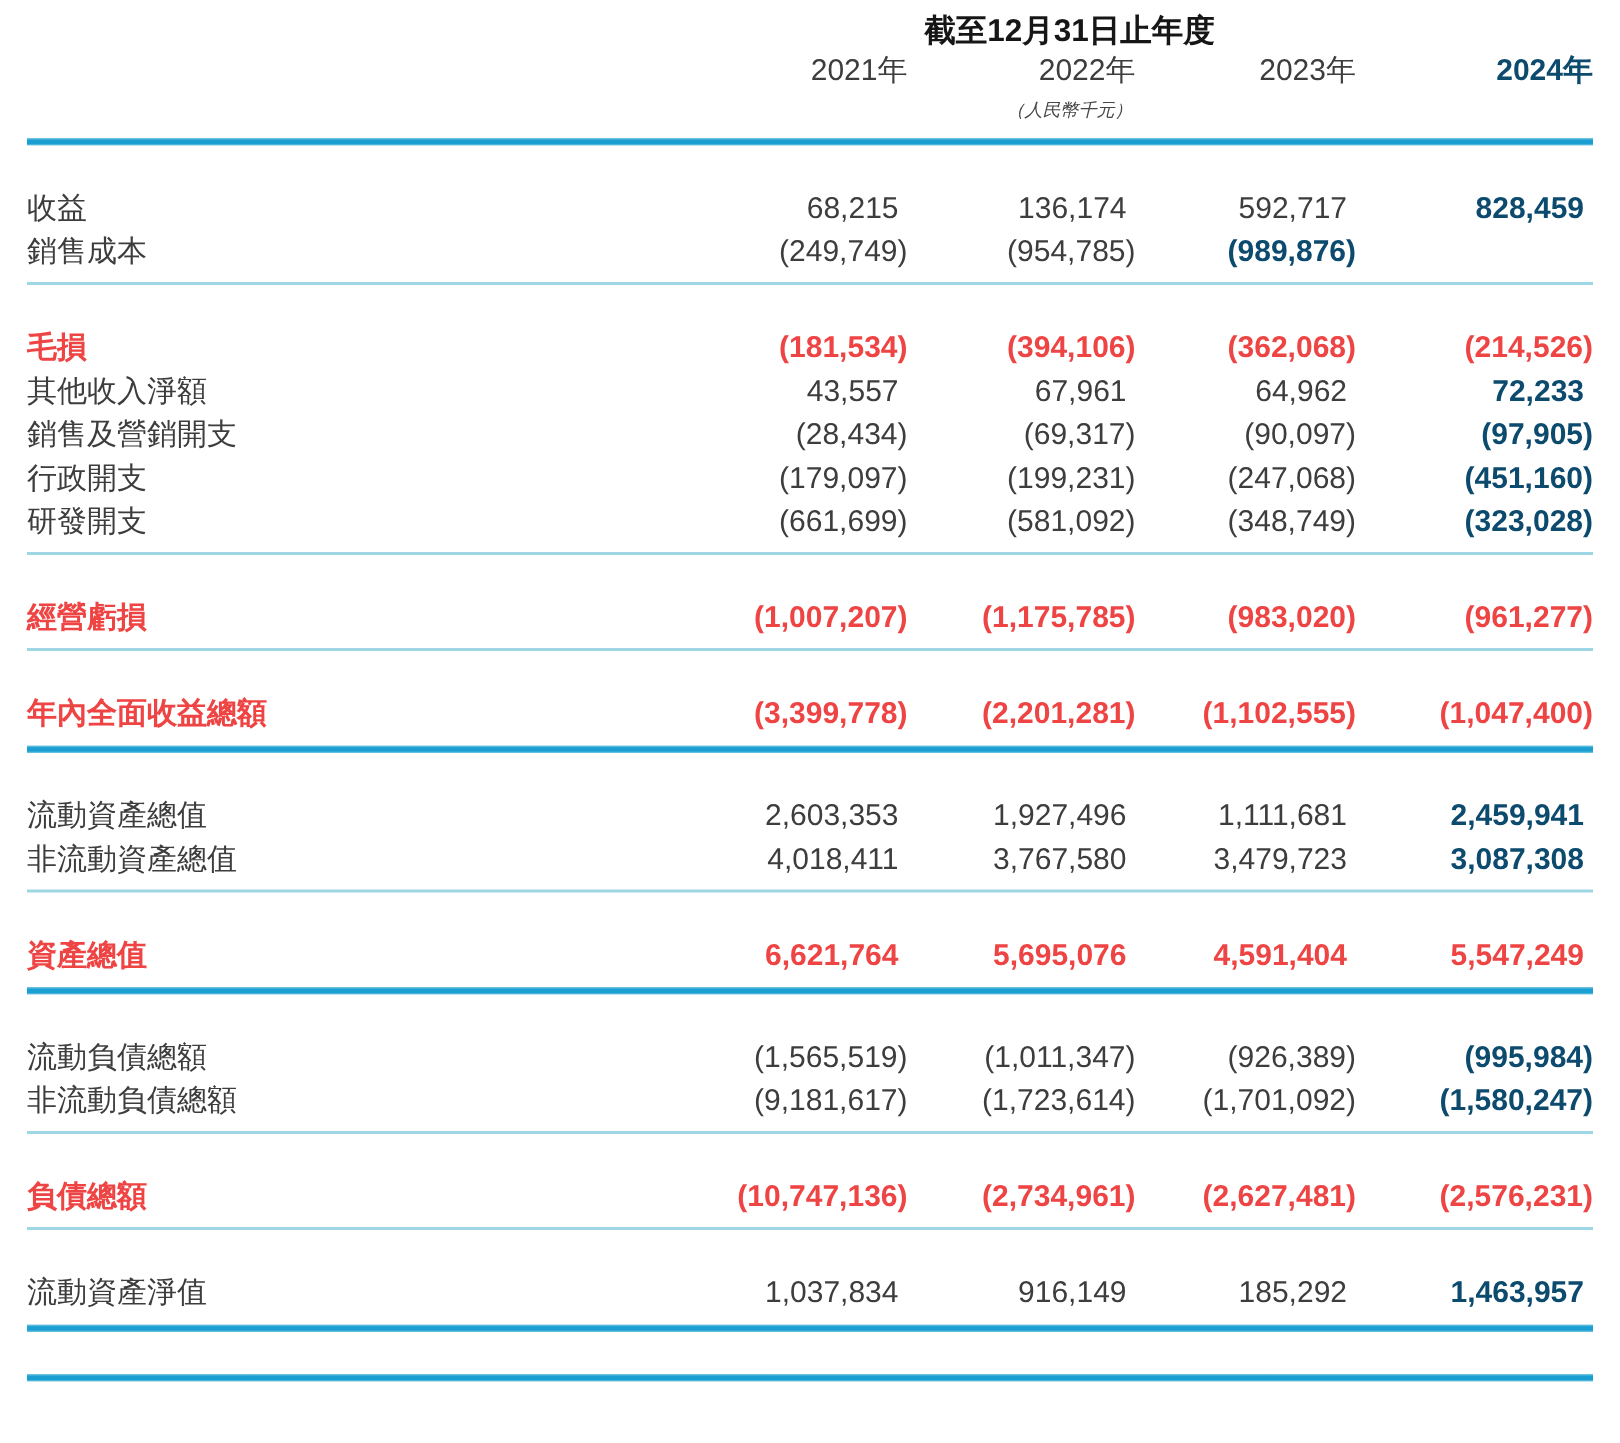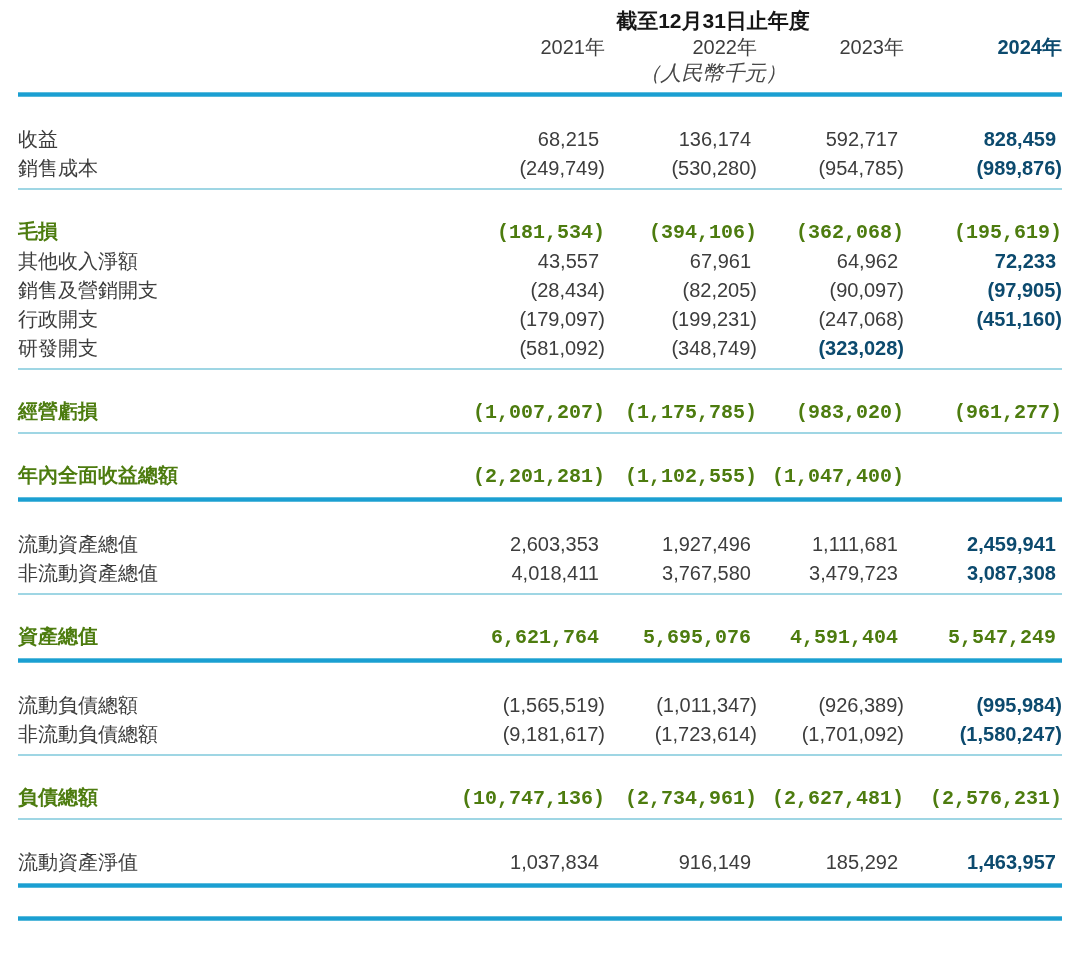--- a/index.html
+++ b/index.html
@@ -14,37 +14,37 @@
   .grid{
     display:grid;
     grid-template-columns:420px 167px 152px 147px 158px;
     align-items:baseline;
   }
   .row{line-height:29px;font-size:20px;}
   .label-cell{text-align:left;white-space:nowrap;}
   .num{text-align:right;padding-right:6px;white-space:nowrap;font-size:20px;}
   .num.paren{padding-right:0;}
   .col4{font-weight:bold;color:#0c4a6e;}
-  .row.boldrow .label-cell,.row.boldrow .num{font-weight:bold;color:#4d7c0f;font-family:Liberation Mono, monospace;}
+  .row.boldrow .label-cell,.row.boldrow .num{font-weight:bold;color:#ef4444;}
   .rule{height:2px;background:var(--thin);margin:5px 0 28px 0;}
   .rule.thick{
     height:5px;
     background:linear-gradient(to bottom,#7fcbe2 0%,var(--thick) 30%,var(--thick) 75%,#7fcbe2 100%);
     margin:6px 0 28px 0;
   }
   .rule.last{margin-bottom:0;}
   .center-row{position:relative;height:26px;line-height:26px;}
   .center-row > span{
     position:absolute;left:695px;transform:translateX(-50%);
     white-space:nowrap;display:inline-block;
   }
   .title-row{font-weight:bold;font-size:21px;color:#161616;}
   .year-row{height:26px;line-height:26px;}
   .year-row .num{padding-right:0;}
-  .note-row{font-style:italic;font-size:21px;color:#474747;}
+  .note-row{font-style:italic;font-size:12px;color:#474747;}
 </style>
 </head>
 <body style="--thick: #1b9fd2; --thin: #9fd6e4;">
 
 <main>
   <header>
     <div class="center-row title-row">
       <span>截至12月31日止年度</span>
     </div>
     <div class="grid year-row">
@@ -64,70 +64,71 @@
       <div class="grid row">
         <div class="label-cell">收益</div>
         <div class="num">68,215</div>
         <div class="num">136,174</div>
         <div class="num">592,717</div>
         <div class="num col4">828,459</div>
       </div>
       <div class="grid row">
         <div class="label-cell">銷售成本</div>
         <div class="num paren">(249,749)</div>
-        <div class="num paren">(530,280)</div>
         <div class="num paren">(954,785)</div>
         <div class="num paren col4">(989,876)</div>
       </div>
       <div class="rule"></div>
       <div class="grid row boldrow">
         <div class="label-cell">毛損</div>
         <div class="num paren">(181,534)</div>
         <div class="num paren">(394,106)</div>
         <div class="num paren">(362,068)</div>
-        <div class="num paren col4">(195,619)</div>
+        <div class="num paren col4">(214,526)</div>
       </div>
       <div class="grid row">
         <div class="label-cell">其他收入淨額</div>
         <div class="num">43,557</div>
         <div class="num">67,961</div>
         <div class="num">64,962</div>
         <div class="num col4">72,233</div>
       </div>
       <div class="grid row">
         <div class="label-cell">銷售及營銷開支</div>
         <div class="num paren">(28,434)</div>
-        <div class="num paren">(82,205)</div>
+        <div class="num paren">(69,317)</div>
         <div class="num paren">(90,097)</div>
         <div class="num paren col4">(97,905)</div>
       </div>
       <div class="grid row">
         <div class="label-cell">行政開支</div>
         <div class="num paren">(179,097)</div>
         <div class="num paren">(199,231)</div>
         <div class="num paren">(247,068)</div>
         <div class="num paren col4">(451,160)</div>
       </div>
       <div class="grid row">
         <div class="label-cell">研發開支</div>
+        <div class="num paren">(661,699)</div>
         <div class="num paren">(581,092)</div>
         <div class="num paren">(348,749)</div>
         <div class="num paren col4">(323,028)</div>
       </div>
       <div class="rule"></div>
       <div class="grid row boldrow">
         <div class="label-cell">經營虧損</div>
         <div class="num paren">(1,007,207)</div>
         <div class="num paren">(1,175,785)</div>
         <div class="num paren">(983,020)</div>
         <div class="num paren col4">(961,277)</div>
       </div>
       <div class="rule"></div>
       <div class="grid row boldrow">
         <div class="label-cell">年內全面收益總額</div>
+        <div class="num paren">(3,399,778)</div>
         <div class="num paren">(2,201,281)</div>
         <div class="num paren">(1,102,555)</div>
         <div class="num paren col4">(1,047,400)</div>
       </div>
       <div class="rule thick"></div>
       <div class="grid row">
         <div class="label-cell">流動資產總值</div>
         <div class="num">2,603,353</div>
         <div class="num">1,927,496</div>
         <div class="num">1,111,681</div>

